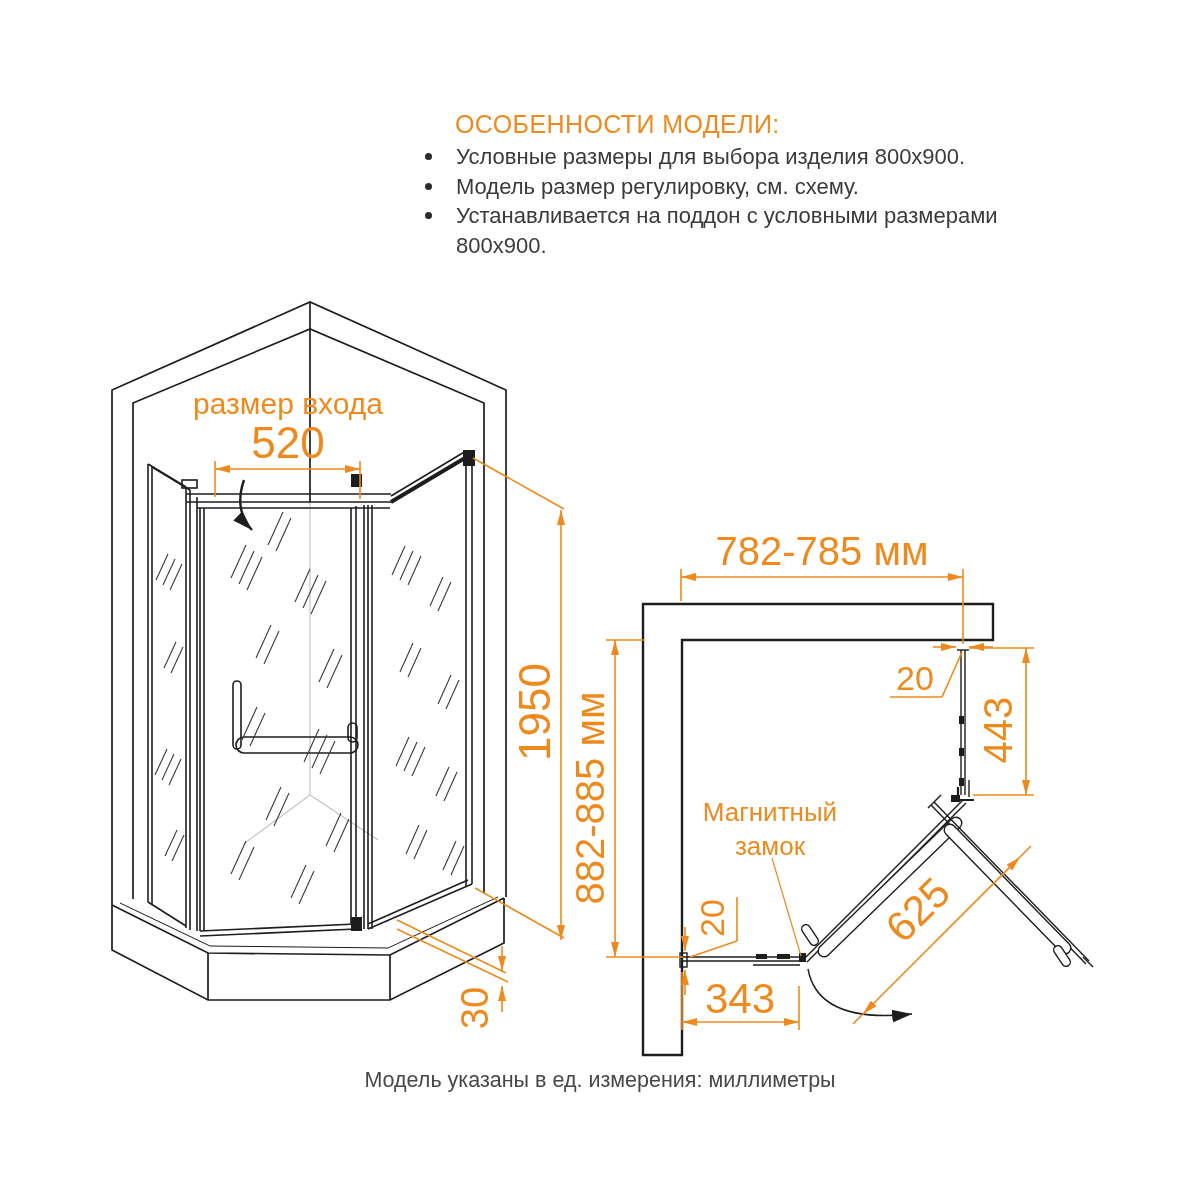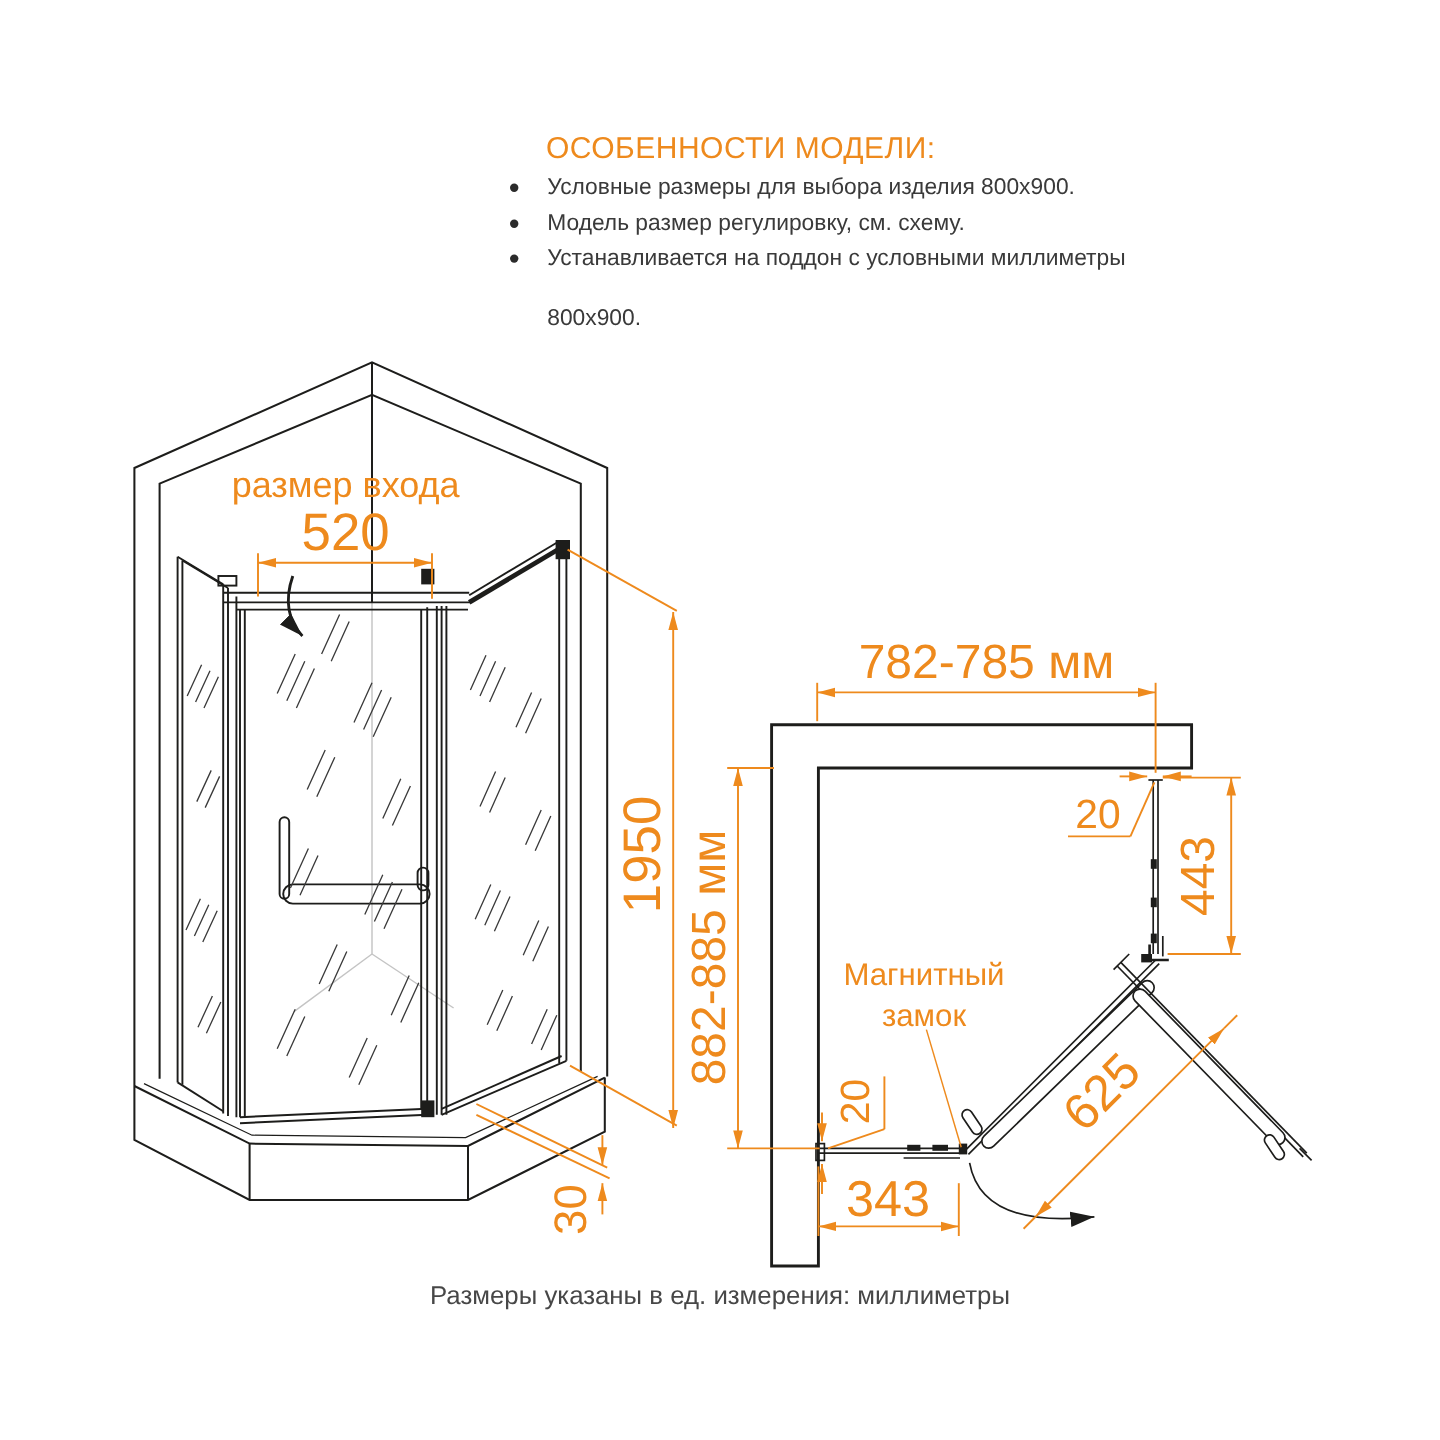--- a/index.html
+++ b/index.html
@@ -5,22 +5,22 @@
   html,body{margin:0;padding:0;background:#ffffff;}
   #stage{position:relative;width:1200px;height:1200px;background:#ffffff;overflow:hidden;
          font-family:"Liberation Sans",sans-serif;}
   #drawing{position:absolute;left:0;top:0;}
   .features-title{position:absolute;left:455px;top:110px;width:500px;
     font-size:25px;font-weight:normal;color:#EE8A1D;letter-spacing:.4px;}
   .features-list{position:absolute;left:425px;top:142px;width:700px;}
   .feature-row{display:flex;align-items:flex-start;}
   .feature-row .dot{flex:0 0 auto;width:7px;height:7px;border-radius:50%;
     background:#2b2b2b;margin:11px 24px 0 0;}
-  .feature-row .txt{font-size:19px;line-height:29.5px;color:#3a3a3a;}
-  .feature-row.cont{padding-left:31px;margin-top:20px;}
+  .feature-row .txt{font-size:22px;line-height:29.5px;color:#3a3a3a;}
+  .feature-row.cont{padding-left:31px;}
   .footer-note{position:absolute;left:0;top:1068px;width:1200px;text-align:center;
     font-size:21.5px;color:#474747;}
   svg text{font-family:"Liberation Sans",sans-serif;}
   .odim{fill:#EE8A1D;}
 </style>
 </head>
 <body>
 
 <div id="stage">
 
@@ -248,21 +248,21 @@
     <div class="feature-row">
       <span class="dot"></span>
       <span class="txt">Условные размеры для выбора изделия 800x900.</span>
     </div>
     <div class="feature-row">
       <span class="dot"></span>
       <span class="txt">Модель размер регулировку, см. схему.</span>
     </div>
     <div class="feature-row">
       <span class="dot"></span>
-      <span class="txt">Устанавливается на поддон с условными миллиметры</span>
+      <span class="txt">Устанавливается на поддон с условными размерами</span>
     </div>
     <div class="feature-row cont">
       <span class="txt">800x900.</span>
     </div>
   </div>
 
-  <div class="footer-note">Размеры указаны в ед. измерения: миллиметры</div>
+  <div class="footer-note">Модель указаны в ед. измерения: миллиметры</div>
 </div>
 
 </body></html>

